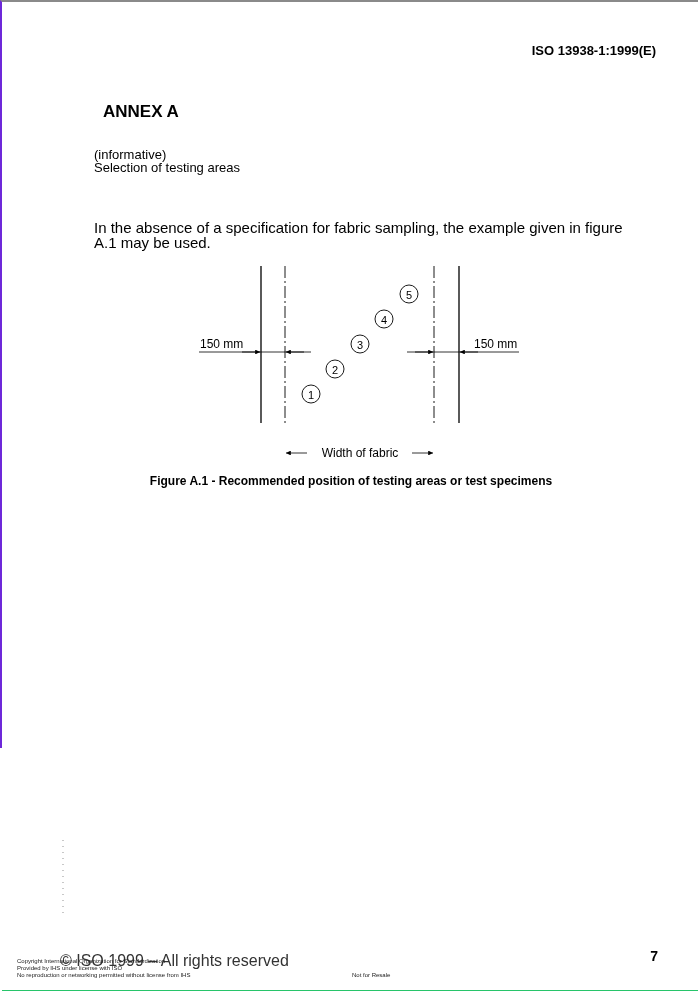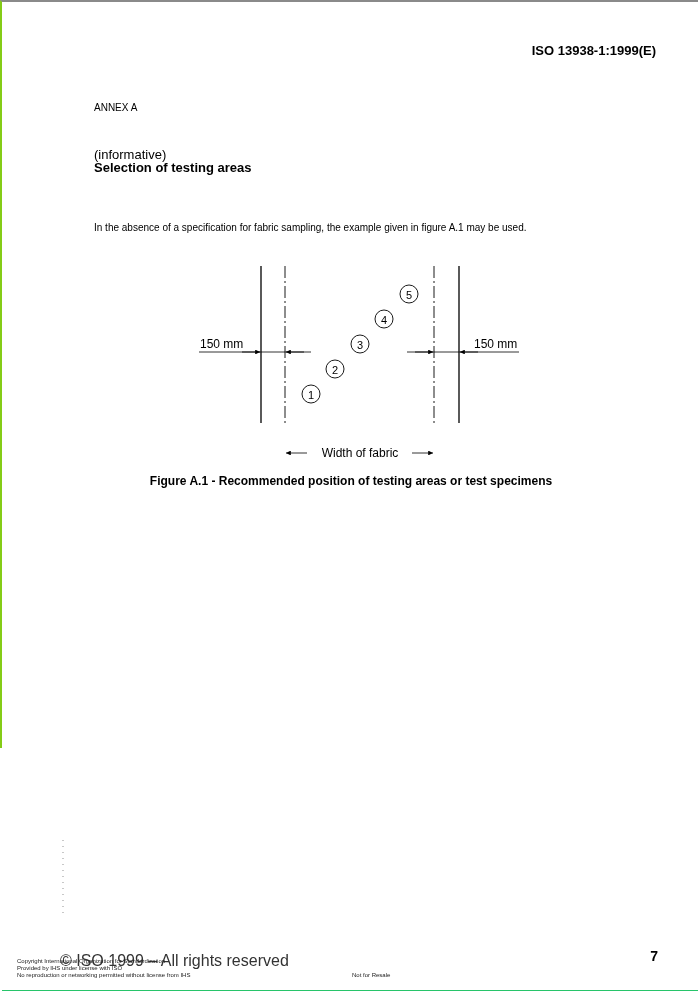--- a/index.html
+++ b/index.html
@@ -1,25 +1,25 @@
 <!DOCTYPE html>
 <html><head>
   <meta charset="utf-8">
   <style>
     html, body { margin: 0; padding: 0; background: #ffffff; }
     body { width: 698px; height: 991px; position: relative; overflow: hidden;
            font-family: "Liberation Sans", sans-serif; color: #000; }
     .page { position: absolute; left: 0; top: 0; width: 698px; height: 748px;
-            box-sizing: border-box; border-top: 2px solid #8a8a8a; border-left: 2px solid #84cc16; }
+            box-sizing: border-box; border-top: 2px solid #8a8a8a; border-left: 2px solid #6d28d9; }
     .bottom-rule { position: absolute; left: 0; top: 988px; width: 698px; height: 2px; background: #27c46a; }
     .doc-id { position: absolute; right: 42px; top: 41px; font-weight: bold; font-size: 13px; }
-    .annex { position: absolute; left: 92px; top: 100px; font-weight: normal; font-size: 10px; }
+    .annex { position: absolute; left: 101px; top: 100px; font-weight: bold; font-size: 17px; }
     .informative { position: absolute; left: 92px; top: 145px; font-size: 13px; }
-    .section-title { position: absolute; left: 92px; top: 158px; font-weight: bold; font-size: 13px; }
-    .para { position: absolute; left: 92px; top: 218px; width: 540px; font-size: 10px; line-height: 15px; }
+    .section-title { position: absolute; left: 92px; top: 158px; font-weight: normal; font-size: 13px; }
+    .para { position: absolute; left: 92px; top: 218px; width: 540px; font-size: 15px; line-height: 15px; }
     .figure { position: absolute; left: 0; top: 0; width: 698px; height: 991px; pointer-events: none; }
     .fig-text { font-family: "Liberation Sans", sans-serif; }
     .caption { position: absolute; left: 0; width: 698px; top: 472px; text-align: center; font-weight: bold; font-size: 12px; }
     .dots { position: absolute; left: 60px; top: 838px; width: 2px; height: 75px;
             background: repeating-linear-gradient(to bottom, #c8c8c8 0 1px, transparent 1px 6px); }
     .copyright-main { position: absolute; left: 58px; top: 950px; font-size: 16px; color: #333; }
     .lic { position: absolute; left: 15px; font-size: 6px; color: #222; white-space: nowrap; }
     .lic1 { top: 956px; }
     .lic2 { top: 963px; }
     .lic3 { top: 970px; }

